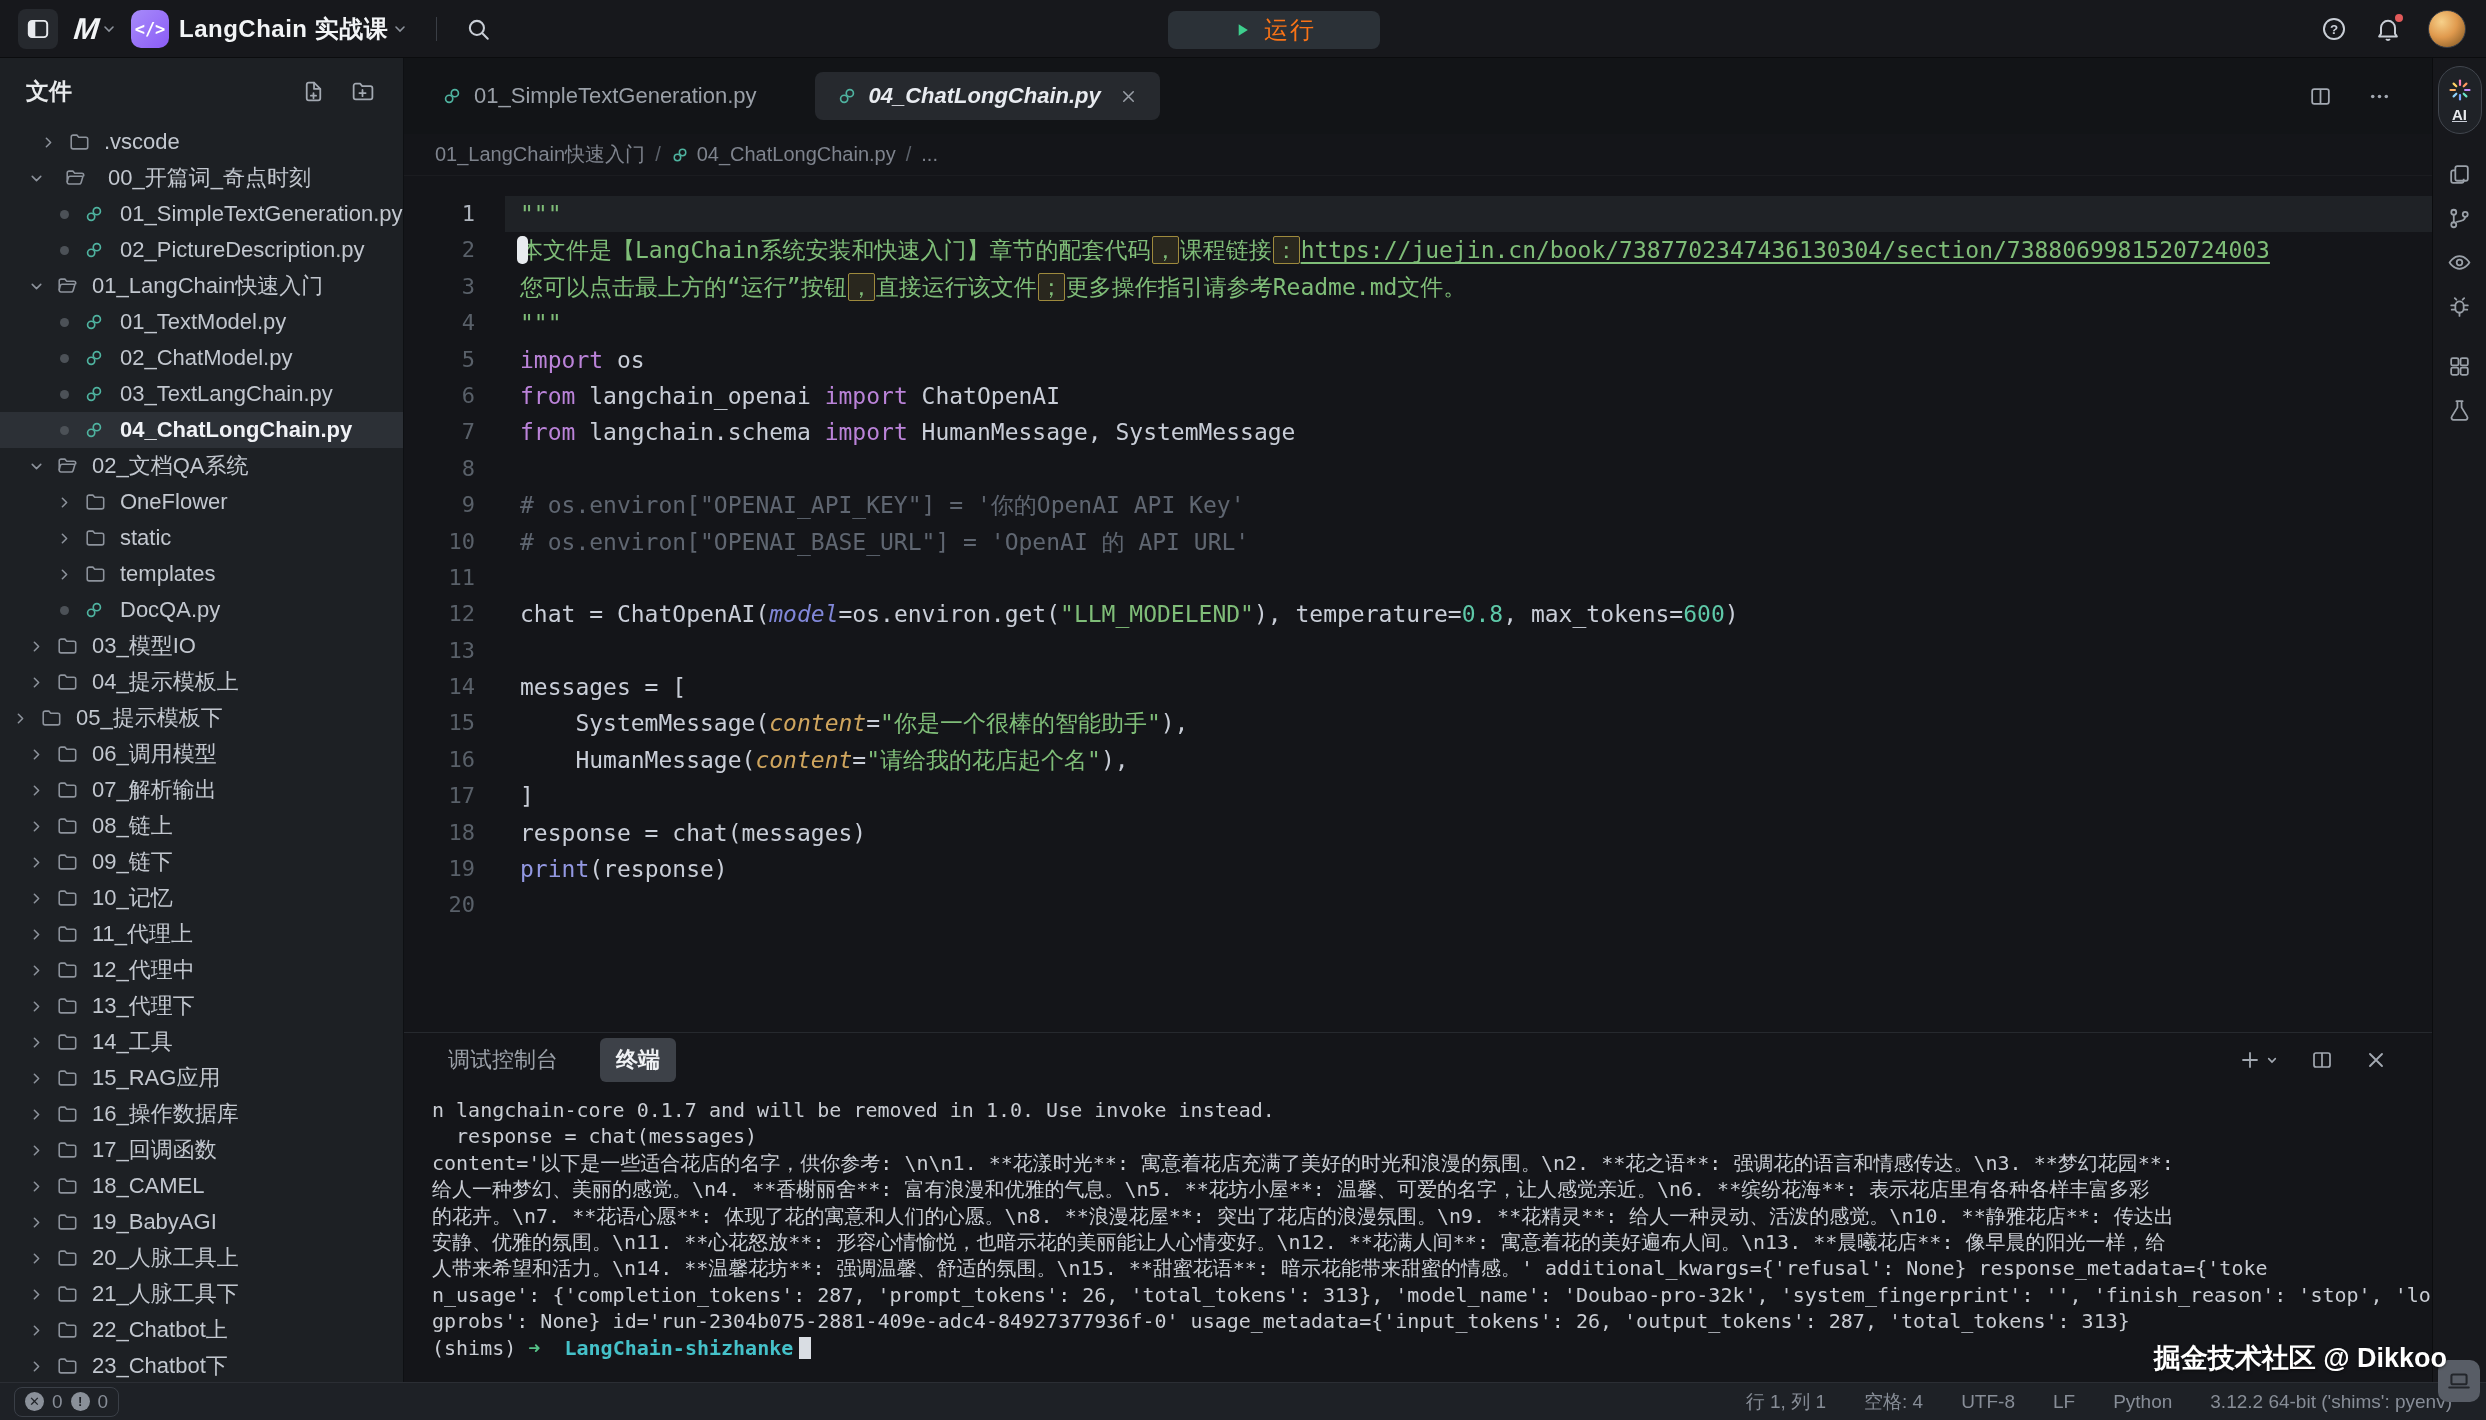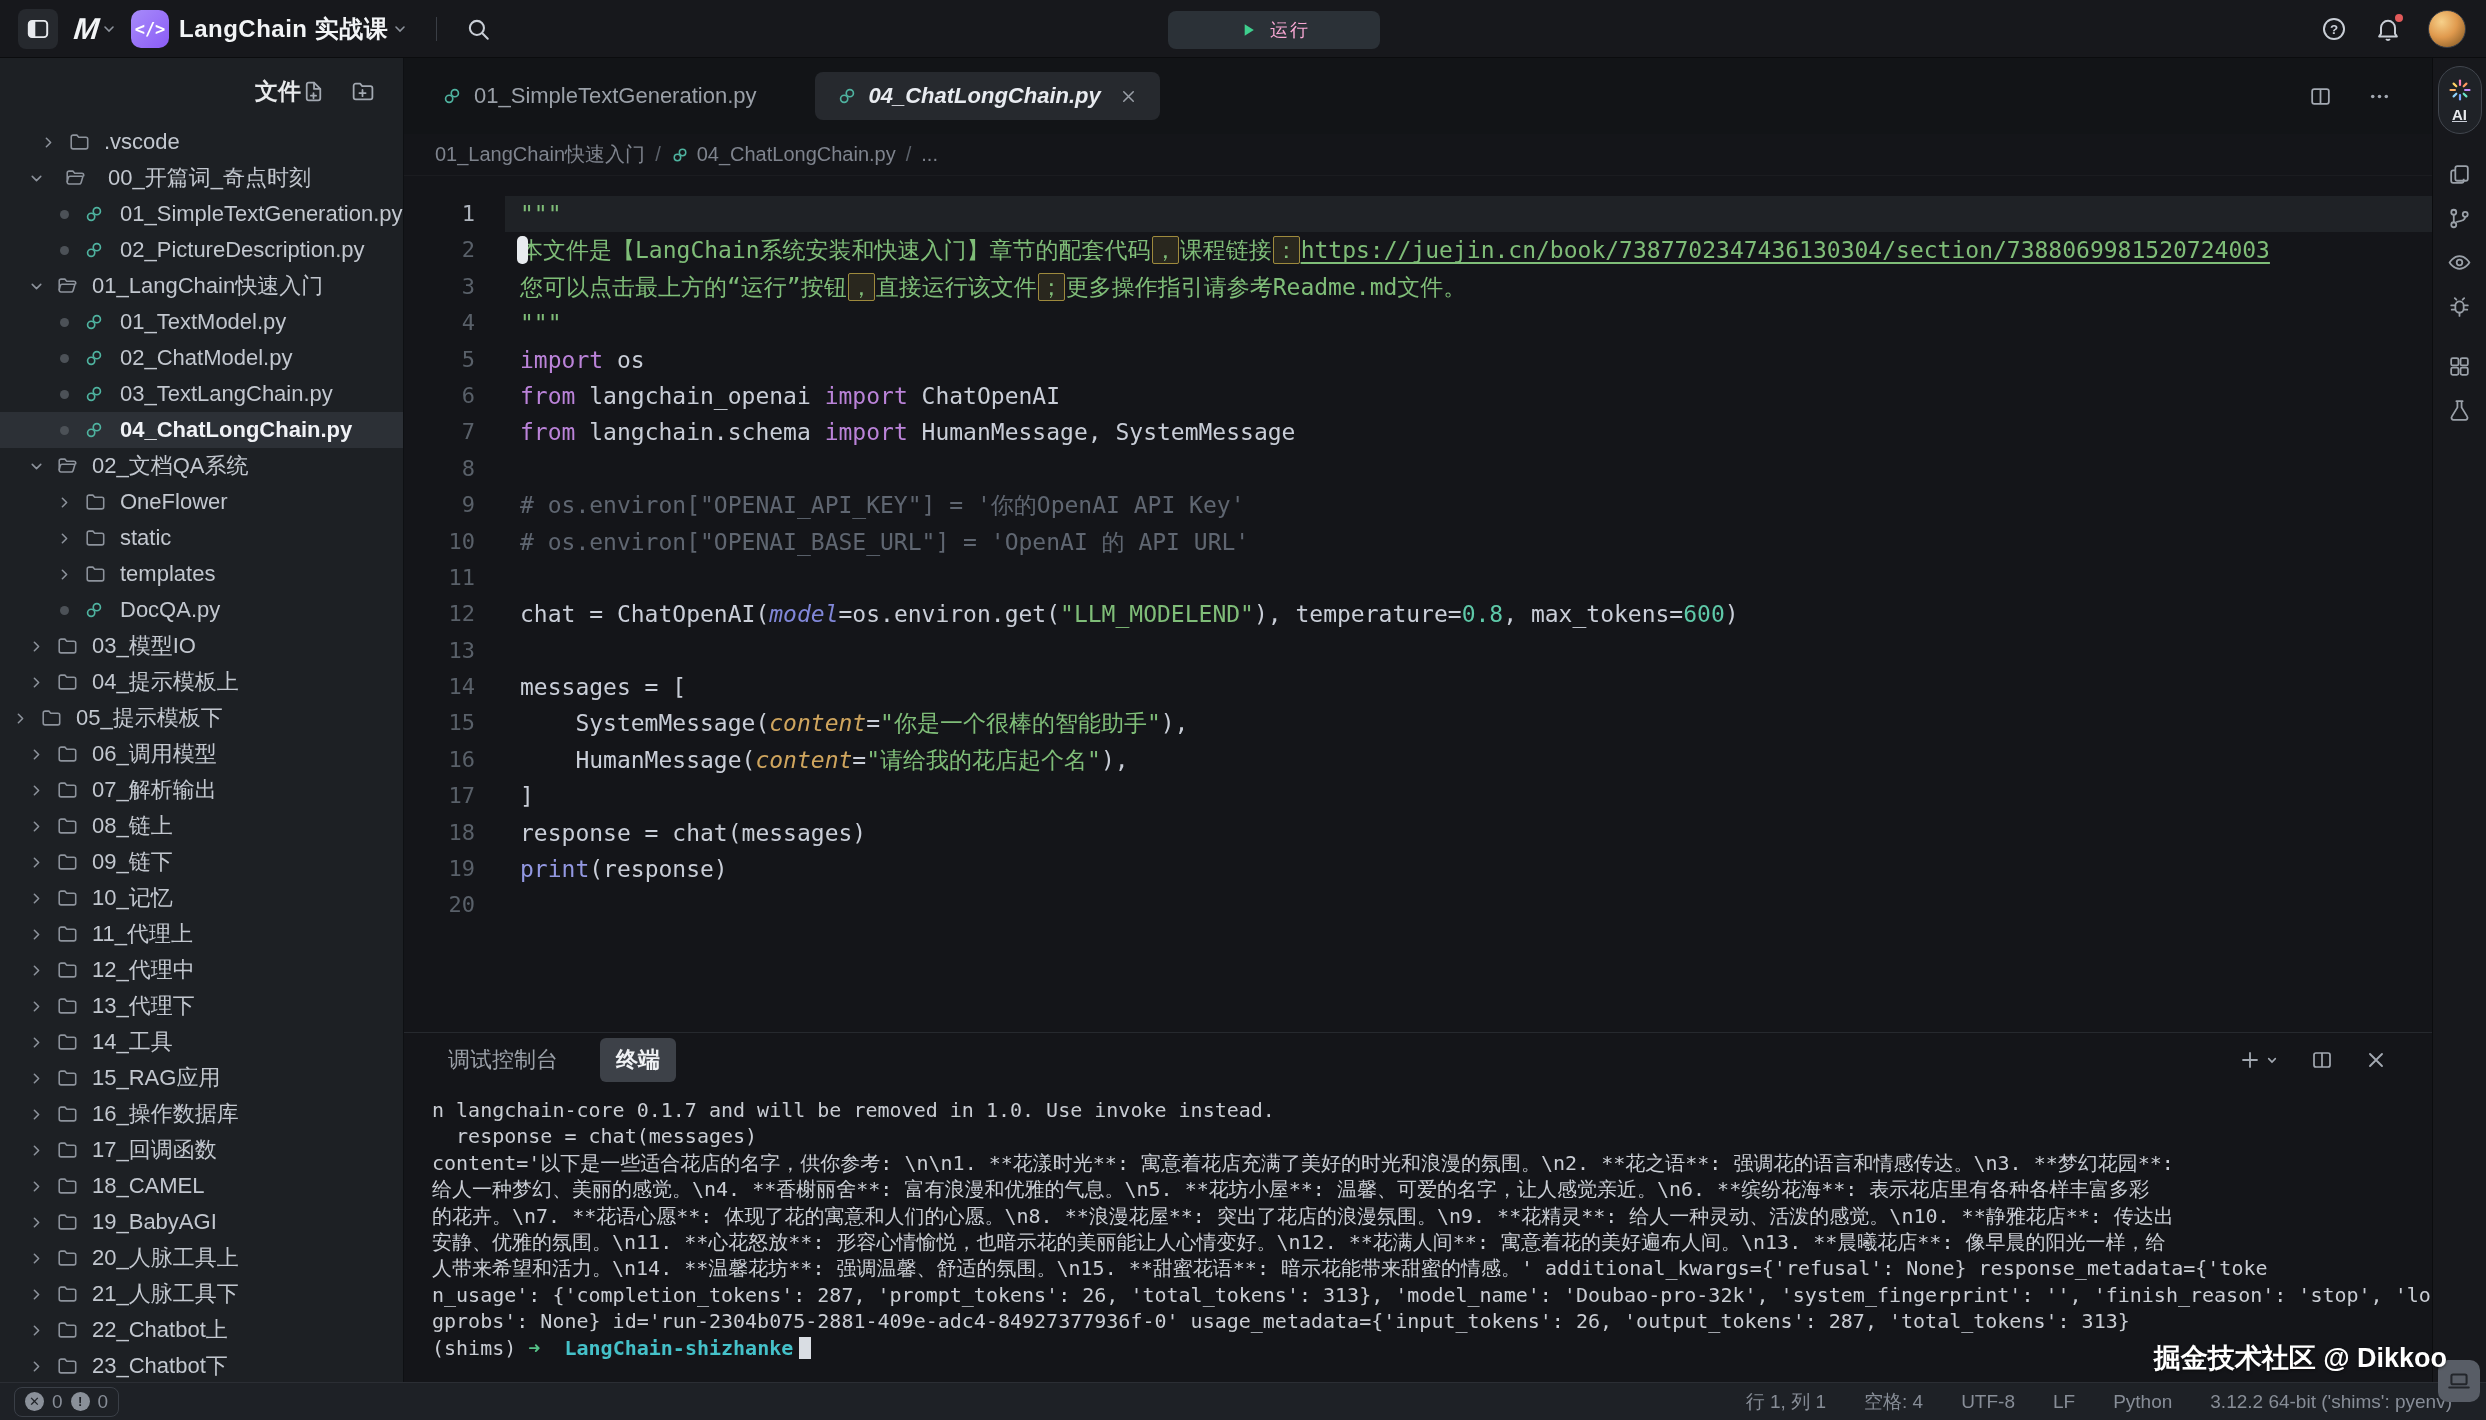--- a/index.html
+++ b/index.html
@@ -23,33 +23,33 @@
   .chev-sm { color:#8d939c; }
   .proj-icon { width:38px; height:38px; border-radius:10px;
     background:linear-gradient(135deg,#a78bfa,var(--proj-purple,#8b5cf6));
     display:flex; align-items:center; justify-content:center;
     font-family:"DejaVu Sans Mono",monospace; font-weight:bold; font-size:17px; color:#fff; }
   .proj-name { font-size:24px; font-weight:700; color:#f2f4f6; margin:0 4px 0 10px; letter-spacing:.5px; }
   .tb-divider { width:1px; height:24px; background:#3a3e45; margin:0 14px; }
   .run-btn { position:absolute; left:1168px; top:11px; width:212px; height:38px;
     background:#2b3137; border-radius:8px; display:flex; align-items:center;
     justify-content:center; gap:12px; cursor:pointer; }
-  .run-btn .lbl { font-size:18px; color:#f9a8d4; letter-spacing:2px; }
+  .run-btn .lbl { font-size:24px; color:#f97316; letter-spacing:2px; }
   .tb-right { position:absolute; right:20px; top:0; height:58px; display:flex; align-items:center; gap:26px; }
   .bell-wrap { position:relative; }
   .bell-dot { position:absolute; top:-3px; right:-3px; width:12px; height:12px; border-radius:50%;
     background:var(--badge-red,#e25a5a); border:2px solid #17181c; }
   .avatar { width:38px; height:38px; border-radius:50%; cursor:pointer;
     background:radial-gradient(circle at 35% 30%,#f6d08a,#e09a4e 45%,#9c6a2f 80%,#6e4a20);
     border:1px solid #3a3e45; }
 
   
   .sidebar { position:absolute; top:58px; left:0; width:404px; bottom:38px;
     background:#1d2024; border-right:1px solid #0e1013; z-index:10; overflow:hidden; }
-  .sb-header { height:66px; display:flex; align-items:center; padding:0 28px 0 26px;text-align:right; }
+  .sb-header { height:66px; display:flex; align-items:center; padding:0 28px 0 26px; }
   .sb-title { font-size:23px; font-weight:700; color:#e8eaec; flex:1; }
   .sb-actions { display:flex; gap:24px; }
   .tree { position:absolute; top:66px; left:0; right:0; bottom:0; }
   .tree-row { height:36px; display:flex; align-items:center; cursor:pointer; }
   .tree-row.selected { background:#2c3036; }
   .tree-row .slot { width:24px; display:flex; align-items:center; justify-content:center; flex:none; }
   .gitdot { width:9px; height:9px; border-radius:50%; background:#4c5157; }
   .tree-icon { width:22px; margin:0 14px 0 8px; flex:none; color:#8d939c; }
   .tree-icon.file { color:var(--accent-teal,#4fb3a0); }
   .tree-label { font-size:22px; color:#c2c7cf; white-space:nowrap; }

